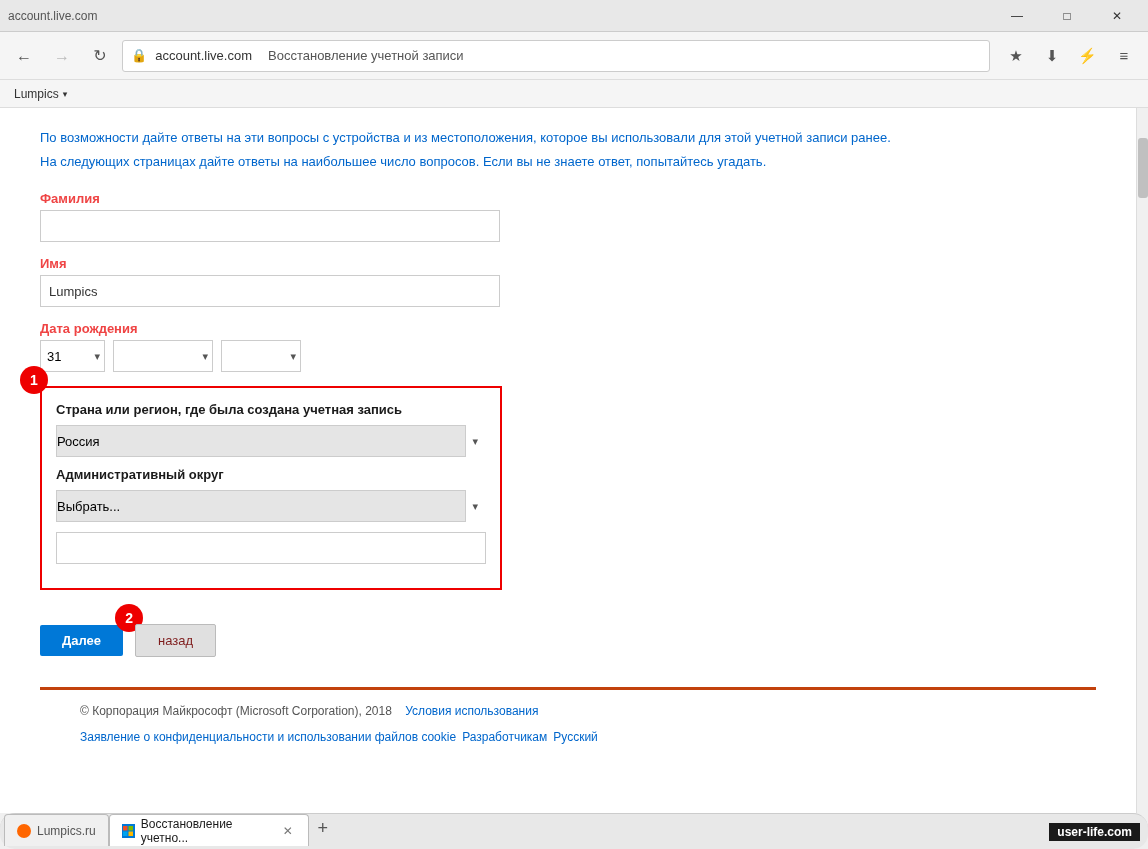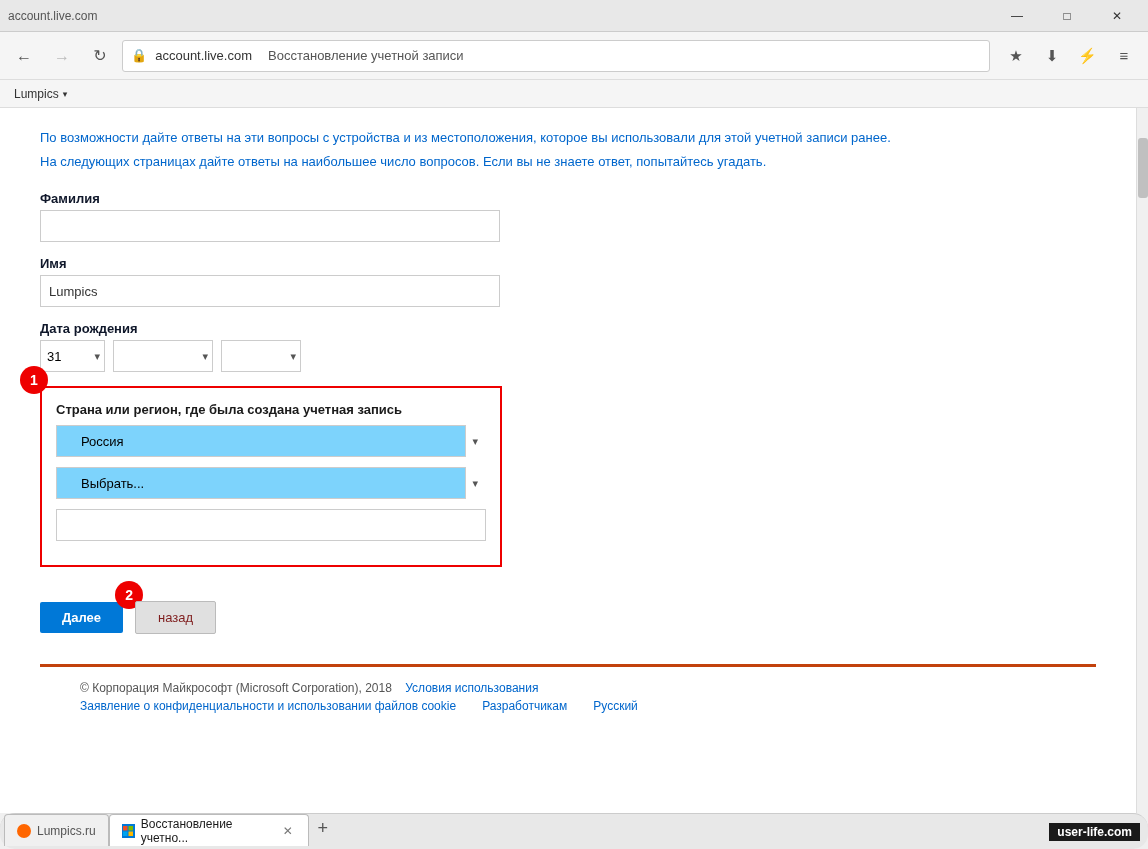--- a/index.html
+++ b/index.html
@@ -159,21 +159,21 @@
       color: #0066cc;
       line-height: 1.5;
       margin-bottom: 20px;
     }
 
     .form-group { margin-bottom: 14px; }
     .form-label {
       display: block;
       font-size: 13px;
       font-weight: 600;
-      color: #0f172a;
+      color: #ef4444;
       margin-bottom: 4px;
     }
     .form-input {
       width: 460px;
       height: 32px;
       border: 1px solid #ccc;
       padding: 0 8px;
       font-size: 13px;
       background: white;
       color: #333;
@@ -250,23 +250,23 @@
       position: absolute;
       right: 8px;
       pointer-events: none;
       font-size: 11px;
       color: #555;
     }
     .full-select {
       width: 410px;
       height: 32px;
       border: 1px solid #ccc;
-      padding: 0 24px;
-      font-size: 13px;
-      background: #7dd3fc;
+      padding: 0 0;
+      font-size: 13px;
+      background: #e5e5e5;
       appearance: none;
       -webkit-appearance: none;
       cursor: pointer;
     }
 
     
     .buttons-row {
       display: flex;
       gap: 12px;
       align-items: center;
@@ -314,21 +314,21 @@
 
     
     .page-footer {
       border-top: 3px solid #c2410c;
       padding: 14px 40px 10px;
       background: white;
       font-size: 12px;
       color: #555;
     }
     .footer-link { color: #0066cc; text-decoration: none; font-size: 12px; cursor: pointer; }
-    .footer-line2 { display: flex; gap: 26px; margin-top: 4px; }
+    .footer-line2 { display: flex; gap: 6px; margin-top: 12px; }
 
     
     .tab-bar {
       height: 36px;
       background: #e8e8e8;
       display: flex;
       align-items: flex-start;
       padding: 0 4px;
       border-top: 1px solid #ccc;
       border-radius: 15px;
@@ -491,20 +491,21 @@
             <div class="form-group-inner">
               <div class="section-label">Страна или регион, где была создана учетная запись</div>
               <div class="full-select-wrapper">
                 <select class="full-select">
                   <option value="russia">Россия</option>
                 </select>
               </div>
             </div>
 
             <div class="form-group-inner">
+              <div class="section-label">Административный округ</div>
               <div class="full-select-wrapper">
                 <select class="full-select">
                   <option value="">Выбрать...</option>
                 </select>
               </div>
             </div>
 
             <div class="form-group-inner">
               <input type="text" class="postal-input" value="" style="">
             </div>

